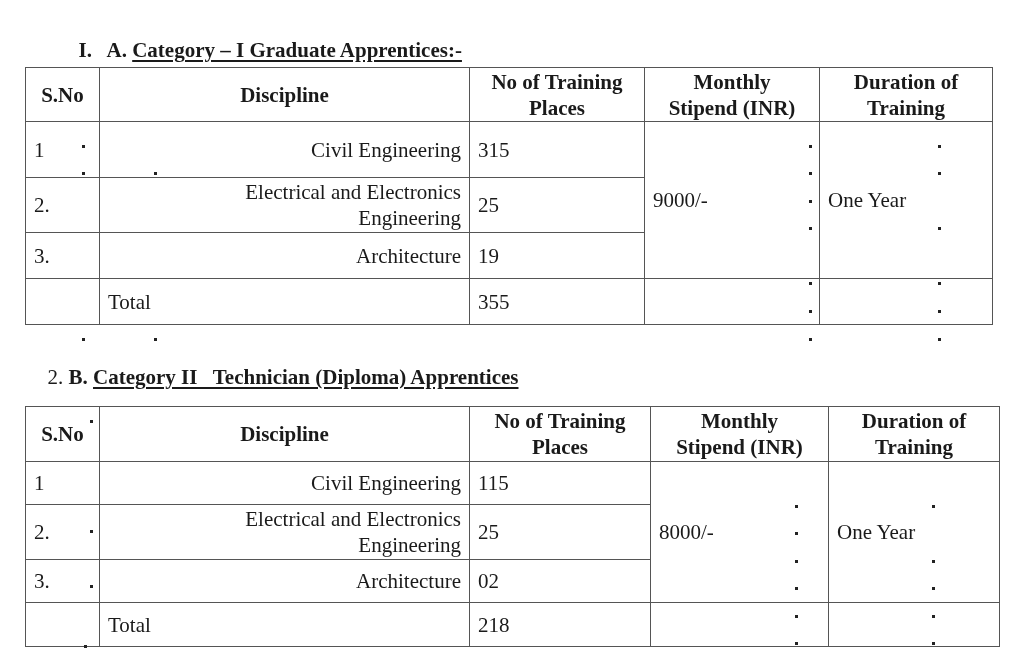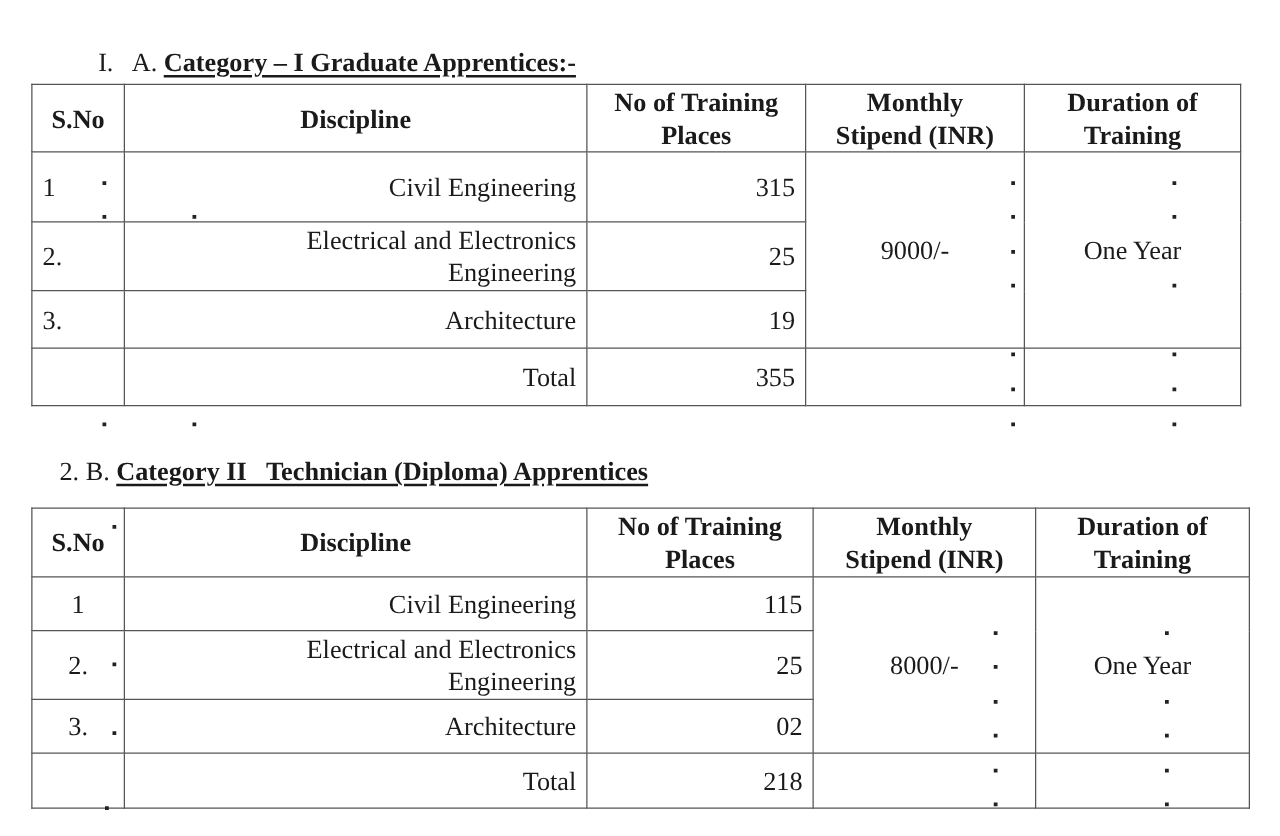--- a/index.html
+++ b/index.html
@@ -3,33 +3,33 @@
 <meta charset="utf-8">
 <style>
   html, body { margin: 0; padding: 0; background: #ffffff; }
   body {
     width: 1024px; height: 669px; position: relative; overflow: hidden;
     font-family: "Liberation Serif", "DejaVu Serif", serif; color: #1a1a1a;
   }
   .heading {
     position: absolute; font-size: 21px; white-space: pre;
   }
-  .heading .b { font-weight: normal; }
+  .heading .b { font-weight: bold; }
   .heading .u { font-weight: bold; text-decoration: underline; text-decoration-thickness: 2px; text-underline-offset: 3px; }
   table.t {
     position: absolute; border-collapse: collapse; table-layout: fixed;
     font-size: 21px;
   }
   table.t td, table.t th {
     border: 1.3px solid #555; padding: 0 8px; line-height: 26px;
     vertical-align: middle;
   }
   table.t th { font-weight: bold; text-align: center; }
-  .c { text-align: center; }
-  .r { text-align: right; }
+  .c { }
+  .r { }
   .l { text-align: right; }
   td.top { vertical-align: top; padding-top: 2px; }
   .sno-l { text-align: left; padding-left: 9px; }
   .dot {
     position: absolute; width: 3px; height: 3px; background: #222;
   }
 </style>
 </head>
 <body>
 

